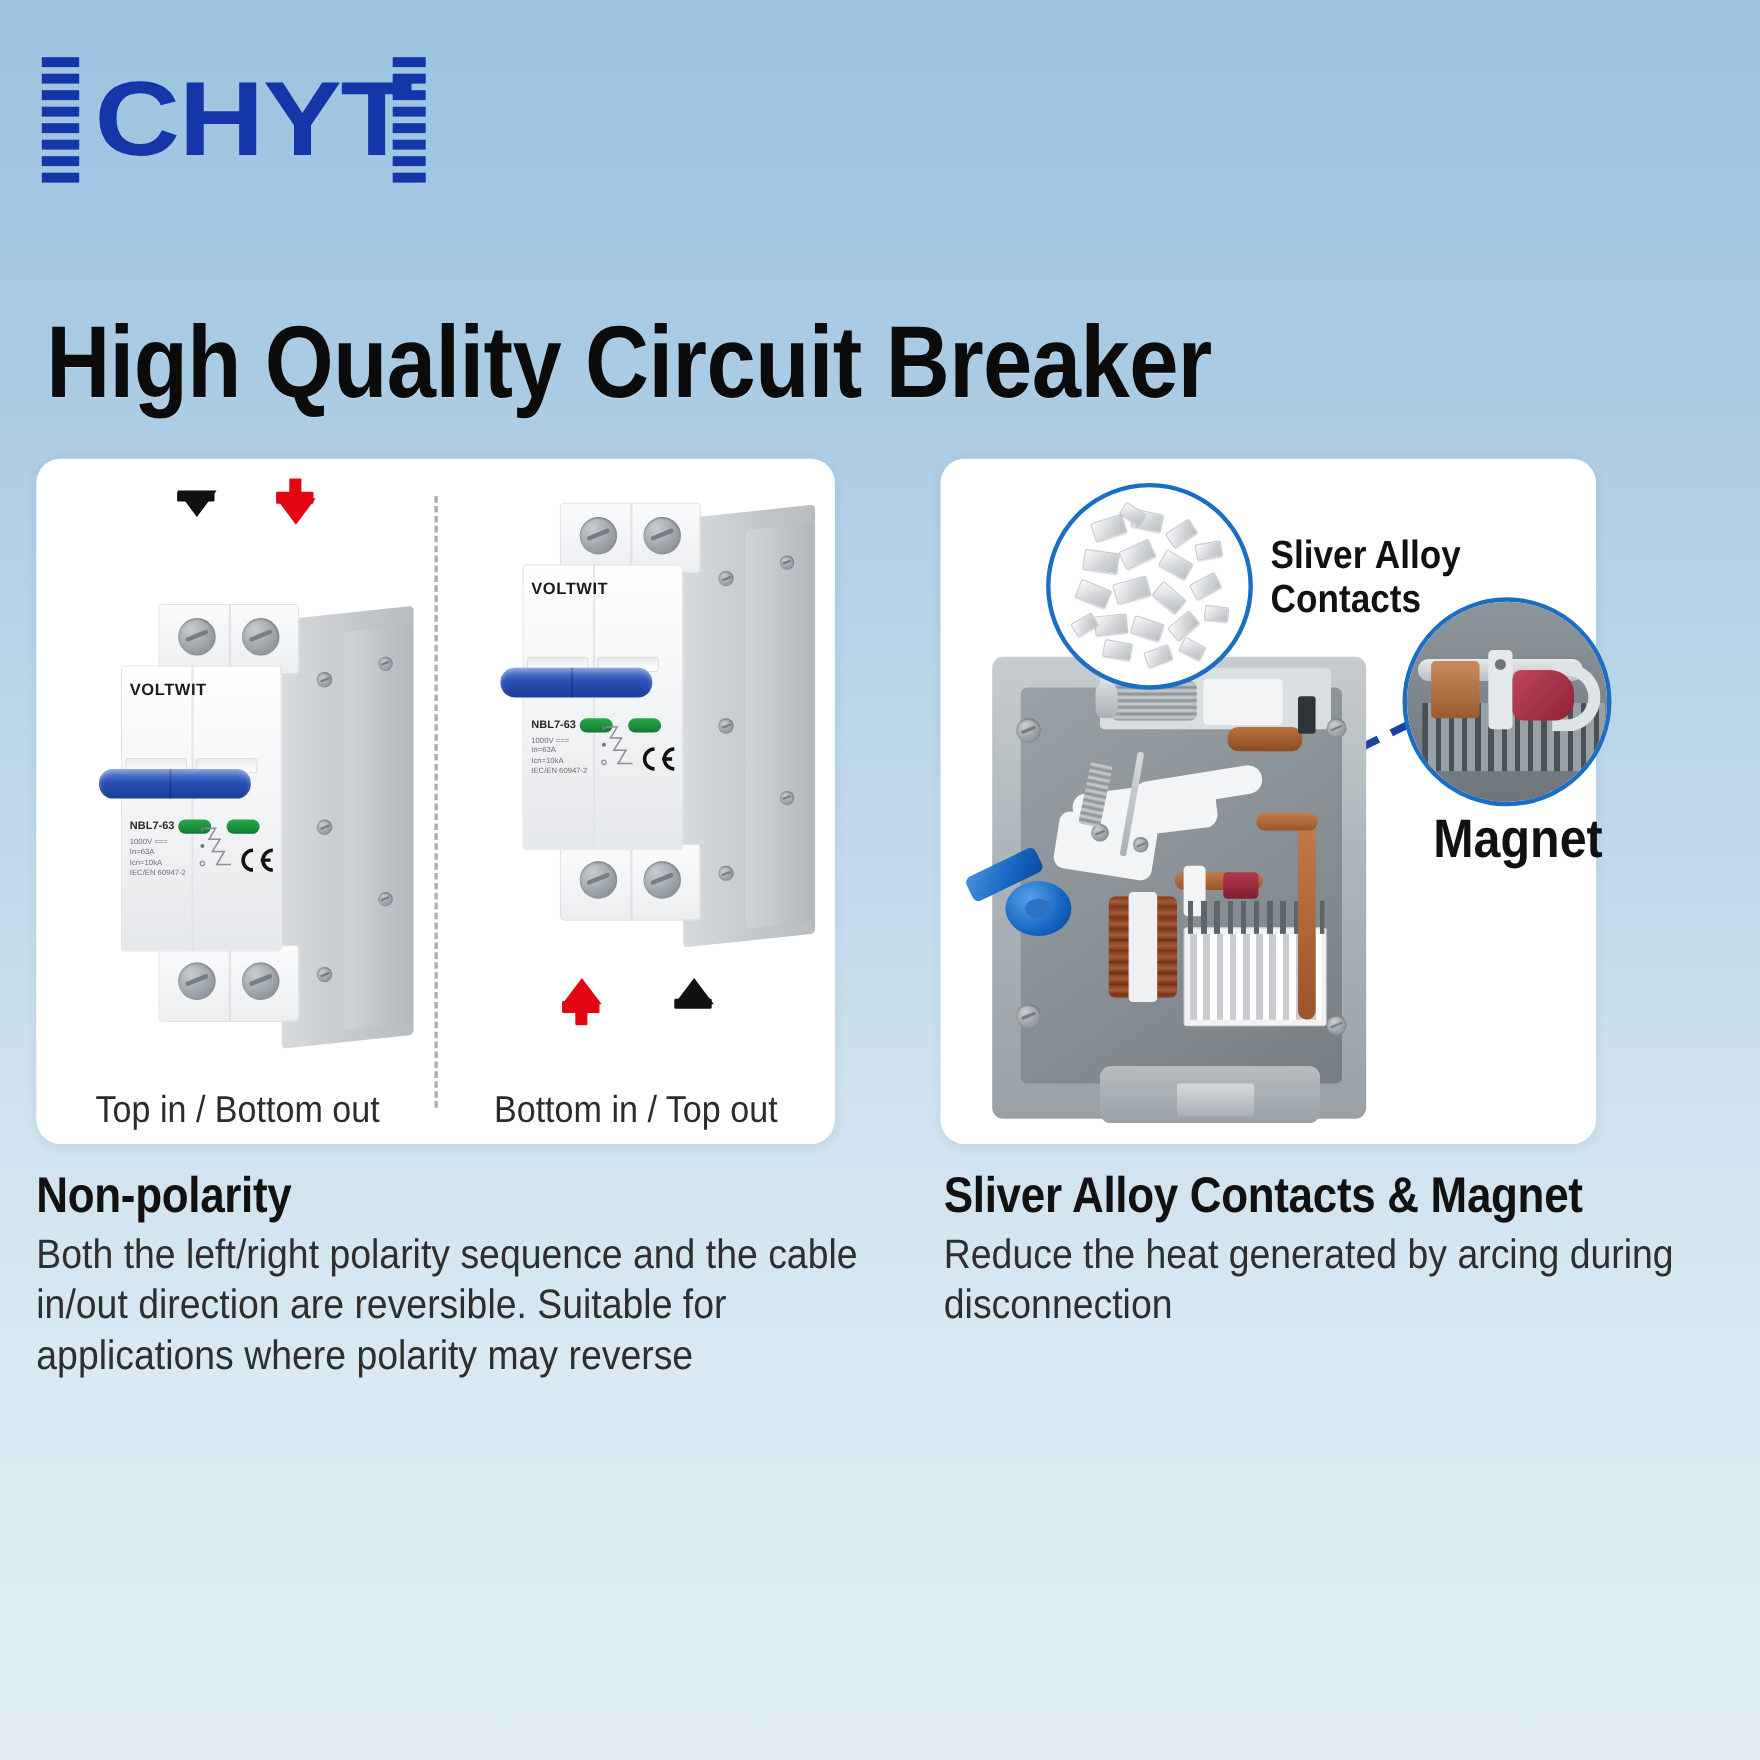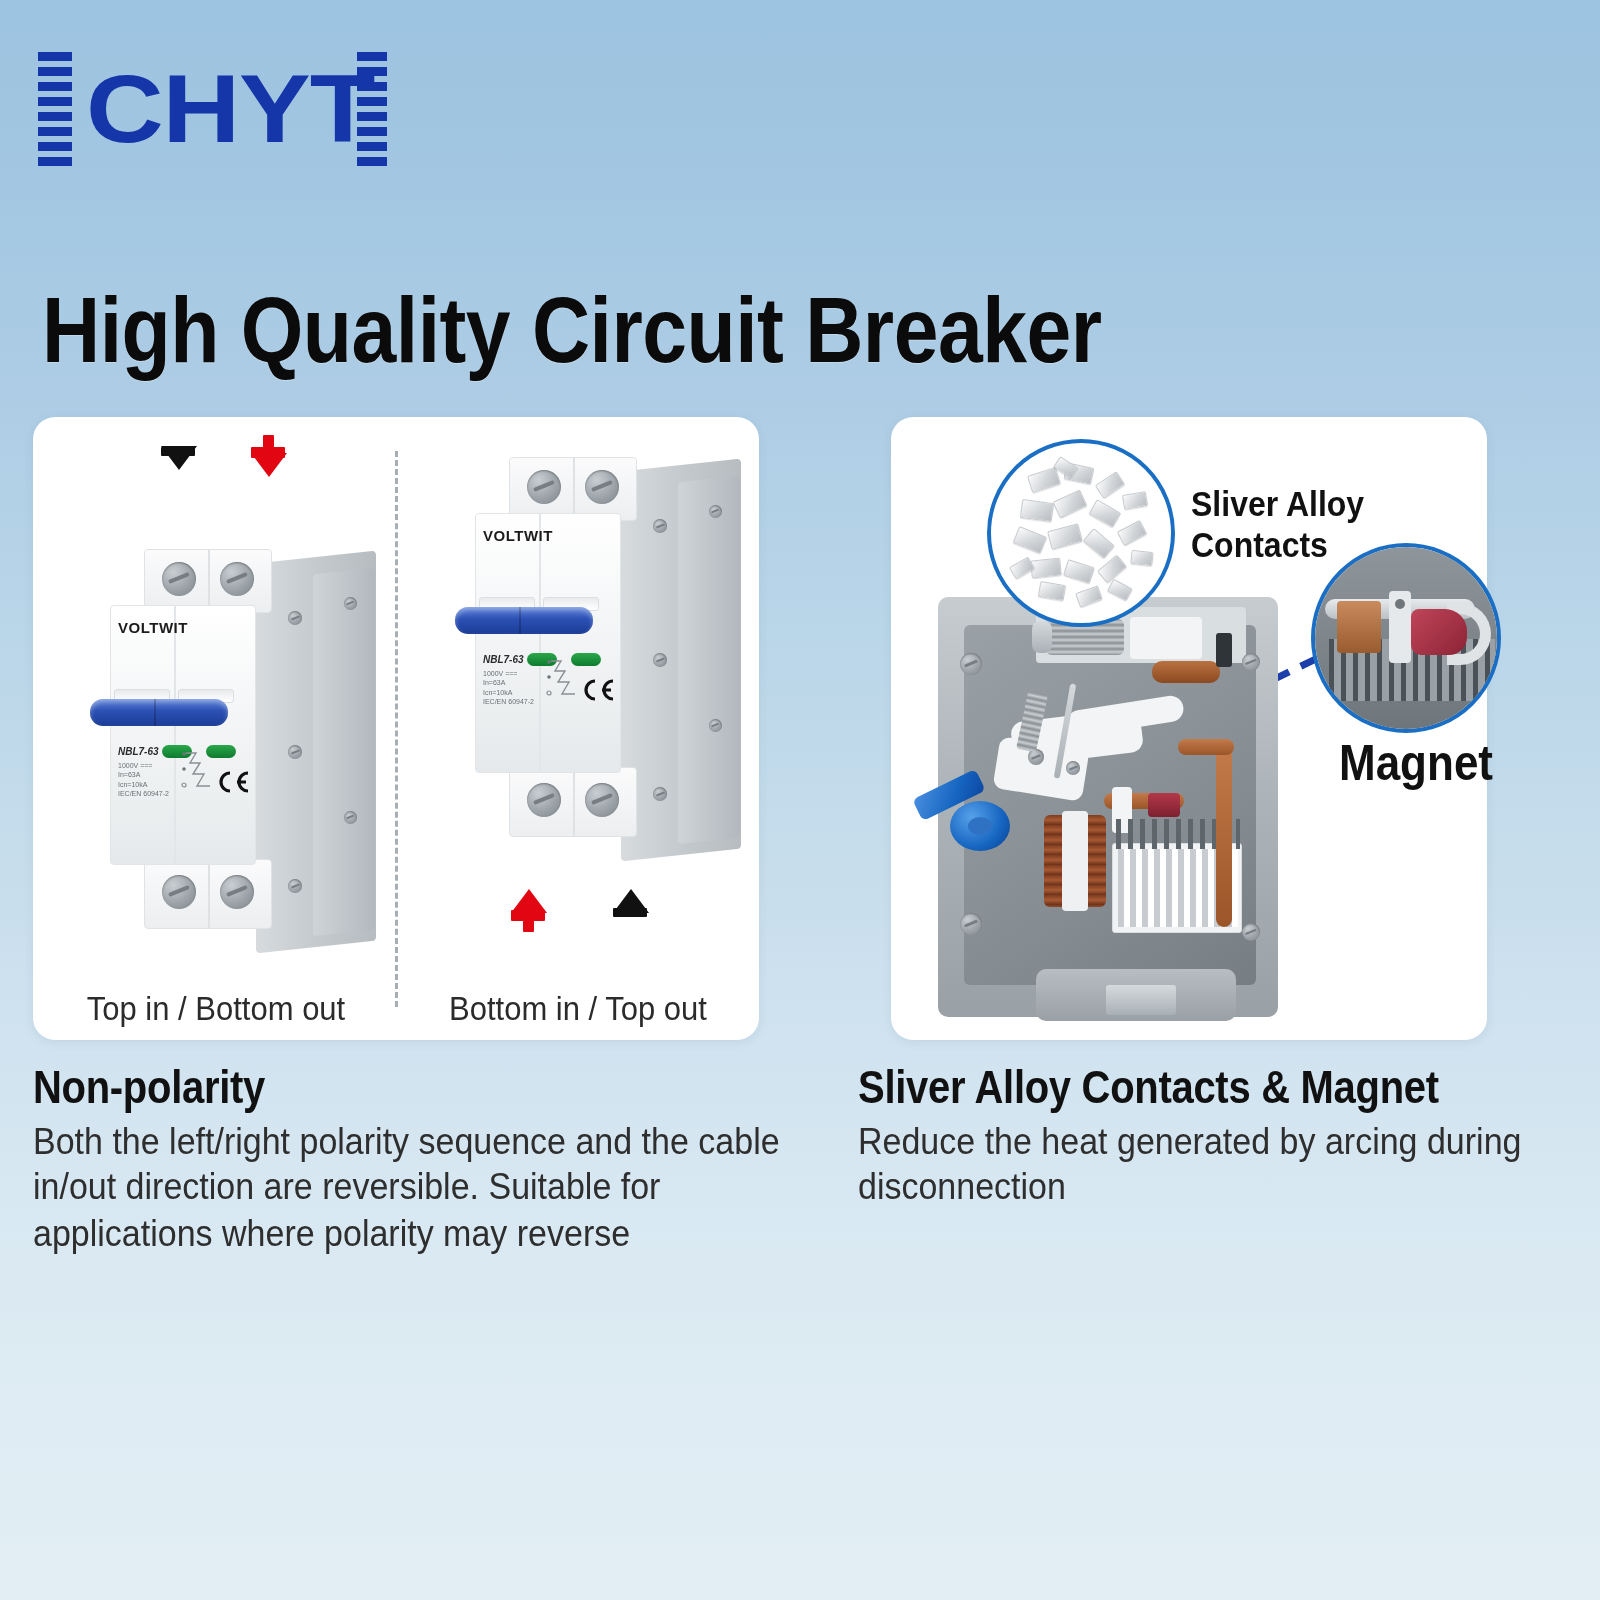--- a/index.html
+++ b/index.html
@@ -34,21 +34,21 @@
     transform:scaleX(1.06) scaleY(1.22); transform-origin:left top;
     text-shadow:0 1px 0 rgba(255,255,255,.25);
   }
 
   
   .card {
     position:absolute; background:#fff; border-radius:22px;
     box-shadow:0 2px 10px rgba(60,90,120,.10);
   }
   #card-left  { left:33px;  top:417px; width:726px;  height:623px; }
-  #card-right { left:891px; top:417px; width:596px;  height:623px; }
+  #card-right { left:855px; top:417px; width:596px;  height:623px; }
 
   .divider {
     position:absolute; left:362px; top:34px; width:0; height:556px;
     border-left:3px dashed #9aa2a8; opacity:.85;
   }
 
   
   .polmark { position:absolute; display:flex; flex-direction:column; align-items:center; }
   .sym { font-weight:bold; line-height:.8; }
   .sym.minus { width:34px; height:9px; background:#111; border-radius:1px; }
@@ -100,21 +100,21 @@
     position:absolute; background:linear-gradient(to bottom,#5f84d8,#2b50b4 45%,#1b3d97);
     border-radius:13px; box-shadow:inset 0 3px 5px rgba(255,255,255,.35);
   }
   .lever-slot {
     position:absolute; background:linear-gradient(to bottom,#e8eaec,#ffffff);
     border-radius:3px; border:1px solid #dcdfe1;
   }
   .brand-txt {
     position:absolute; font-weight:bold; color:#1b1b1b; letter-spacing:.5px;
   }
-  .model-txt { position:absolute; font-weight:bold; color:#2a2a2a;font-style:italic; }
+  .model-txt { position:absolute; font-weight:bold; color:#2a2a2a; }
   .spec-txt  { position:absolute; color:#6a6f74; line-height:1.35; }
   .green-pill {
     position:absolute; background:linear-gradient(to bottom,#2aa84a,#0e7a2f);
     border-radius:9px;
   }
   .ce { position:absolute; font-weight:bold; color:#111; }
   .schem { position:absolute; color:#7b8086; }
 
   
   .caption {

